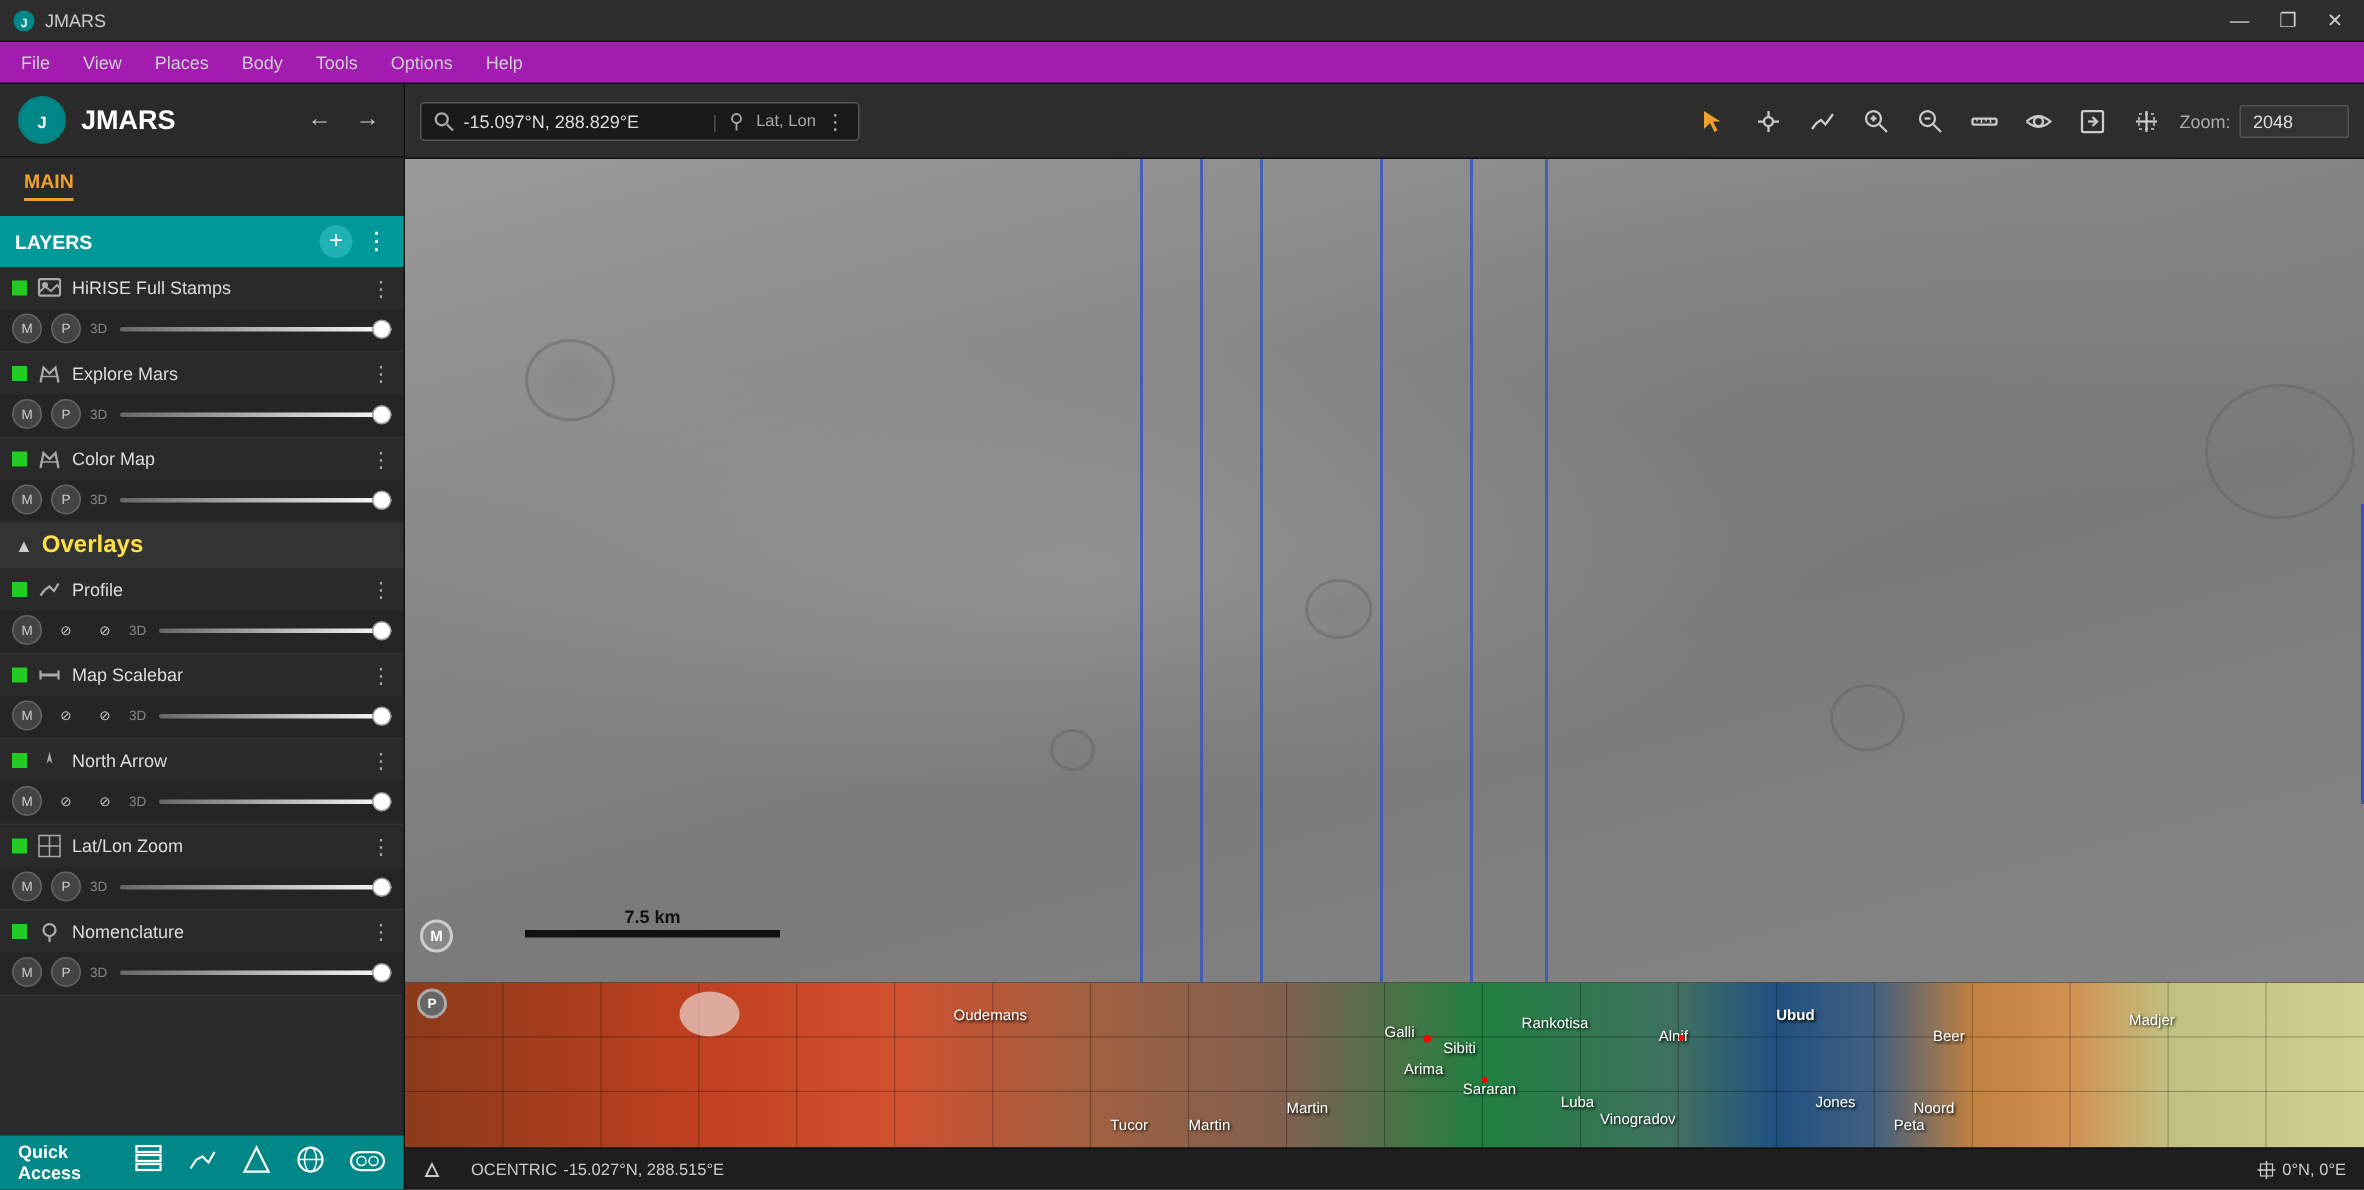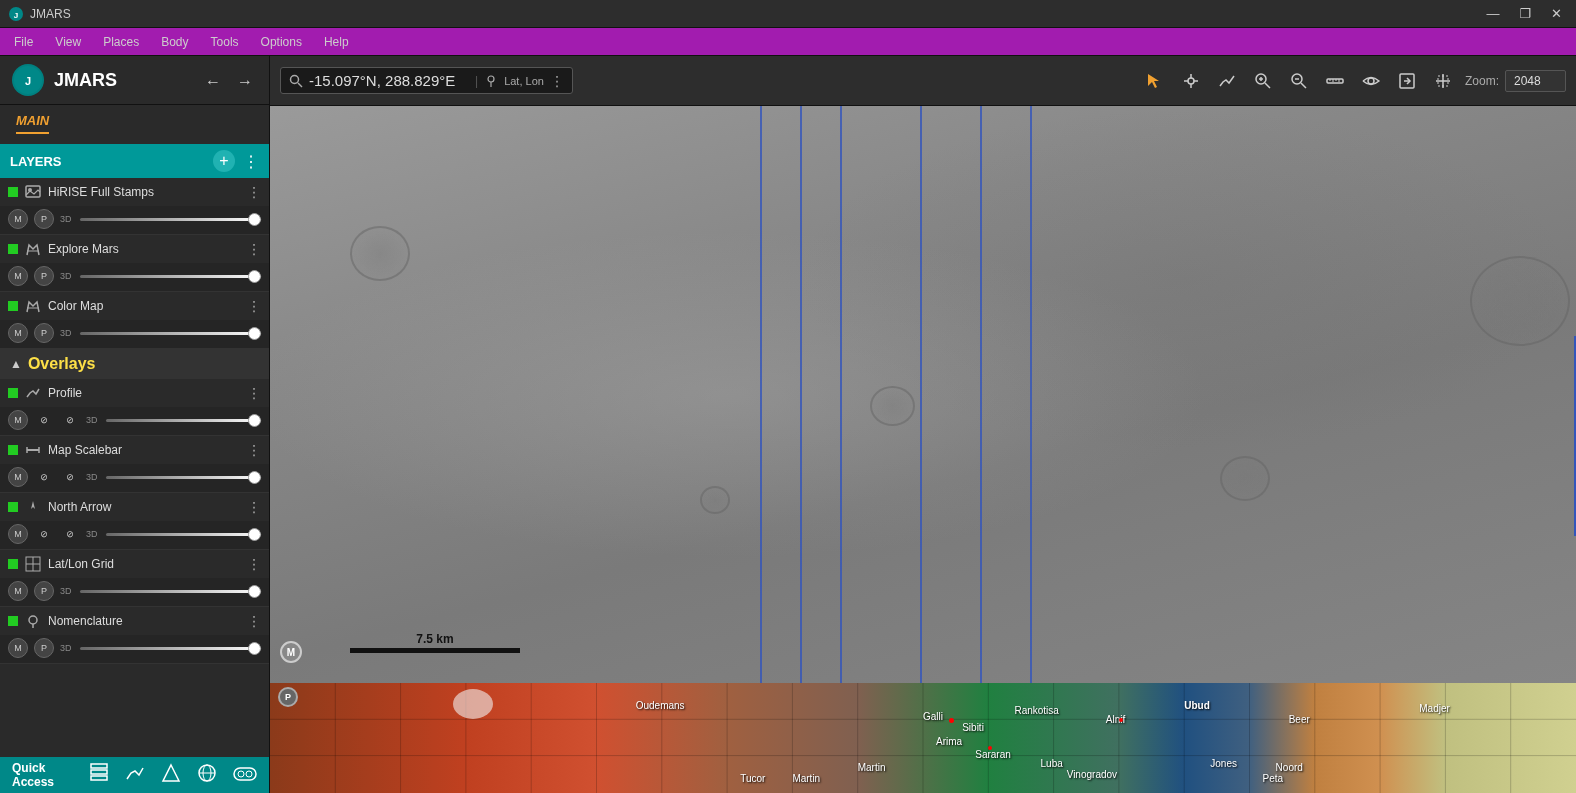--- a/index.html
+++ b/index.html
@@ -84,21 +84,20 @@
       background: #2a2a2a;
       border-bottom: 2px solid transparent;
     }
     #main-tab {
       display: inline-block;
       color: #f0a030;
       font-weight: bold;
       font-size: 13px;
       border-bottom: 2px solid #f0a030;
       padding-bottom: 4px;
-      font-style: italic;
     }
 
     
     #layers-header {
       background: #009999;
       display: flex;
       align-items: center;
       padding: 6px 10px;
       gap: 8px;
     }
@@ -232,21 +231,21 @@
       border: 1px solid #555;
       border-radius: 3px;
       padding: 4px 8px;
       gap: 6px;
       min-width: 240px;
     }
     .search-box input {
       background: none;
       border: none;
       color: #ddd;
-      font-size: 15px;
+      font-size: 12px;
       outline: none;
       width: 160px;
     }
     .search-divider { color: #555; }
     .search-type { color: #aaa; font-size: 11px; }
     .search-more { color: #aaa; cursor: pointer; font-size: 14px; }
 
     .toolbar-spacer { flex: 1; }
 
     .tool-btn {
@@ -264,21 +263,21 @@
     .zoom-control {
       display: flex;
       align-items: center;
       gap: 6px;
     }
     .zoom-label { color: #aaa; font-size: 12px; }
     .zoom-select {
       background: #333;
       border: 1px solid #555;
       color: #ddd;
-      padding: 3px 24px 3px 8px;
+      padding: 3px 36px 3px 8px;
       font-size: 12px;
       border-radius: 2px;
       cursor: pointer;
       appearance: none;
       -webkit-appearance: none;
     }
 
     
     #map-container {
       flex: 1;
@@ -610,21 +609,21 @@
       <div class="layer-item">
         <div class="layer-row">
           <div class="layer-visible-indicator"></div>
           <div class="layer-icon">
             <svg width="16" height="16" viewBox="0 0 16 16">
                 <rect x="1" y="1" width="14" height="14" fill="none" stroke="#aaa" stroke-width="1"></rect>
                 <line x1="8" y1="1" x2="8" y2="15" stroke="#aaa" stroke-width="1"></line>
                 <line x1="1" y1="8" x2="15" y2="8" stroke="#aaa" stroke-width="1"></line>
               </svg>
           </div>
-          <span class="layer-name">Lat/Lon Grid</span>
+          <span class="layer-name">Lat/Lon Zoom</span>
           <span class="layer-dots">⋮</span>
         </div>
         <div class="layer-controls">
           <div class="ctrl-badge m">M</div>
           <div class="ctrl-badge p">P</div>
           <span class="badge-3d">3D</span>
           <div class="opacity-slider">
             <div class="opacity-thumb"></div>
           </div>
         </div>
@@ -869,16 +868,35 @@
           <div style="position:absolute;left:52%;top:32%;width:5px;height:5px;background:red;border-radius:50%;"></div>
           <div style="position:absolute;left:55%;top:57%;width:4px;height:4px;background:red;border-radius:50%;"></div>
           <div style="position:absolute;left:65%;top:32%;width:4px;height:4px;background:red;border-radius:50%;"></div>
 
           <div style="position:absolute;left:14%;top:5%;width:40px;height:30px;background:rgba(240,240,240,0.6);border-radius:50%;"></div>
         </div>
       </div>
 
     </div>
 
+    <div id="status-bar">
+      <div class="status-item">
+        <svg width="12" height="12" viewBox="0 0 12 12">
+            <polygon points="2,10 6,2 10,10" fill="none" stroke="#ccc" stroke-width="1.2"></polygon>
+          </svg>
+      </div>
+      <div class="status-item">
+        <span>OCENTRIC</span>
+        <span>-15.027°N, 288.515°E</span>
+      </div>
+      <div class="status-item" style="margin-left:auto;">
+        <svg width="14" height="14" viewBox="0 0 14 14">
+            <line x1="7" y1="1" x2="7" y2="13" stroke="#ccc" stroke-width="1"></line>
+            <line x1="1" y1="7" x2="13" y2="7" stroke="#ccc" stroke-width="1"></line>
+            <rect x="3" y="3" width="8" height="8" fill="none" stroke="#ccc" stroke-width="0.8"></rect>
+          </svg>
+        <span>0°N, 0°E</span>
+      </div>
+    </div>
 
   </div>
 
 </div>
 
 </body></html>

